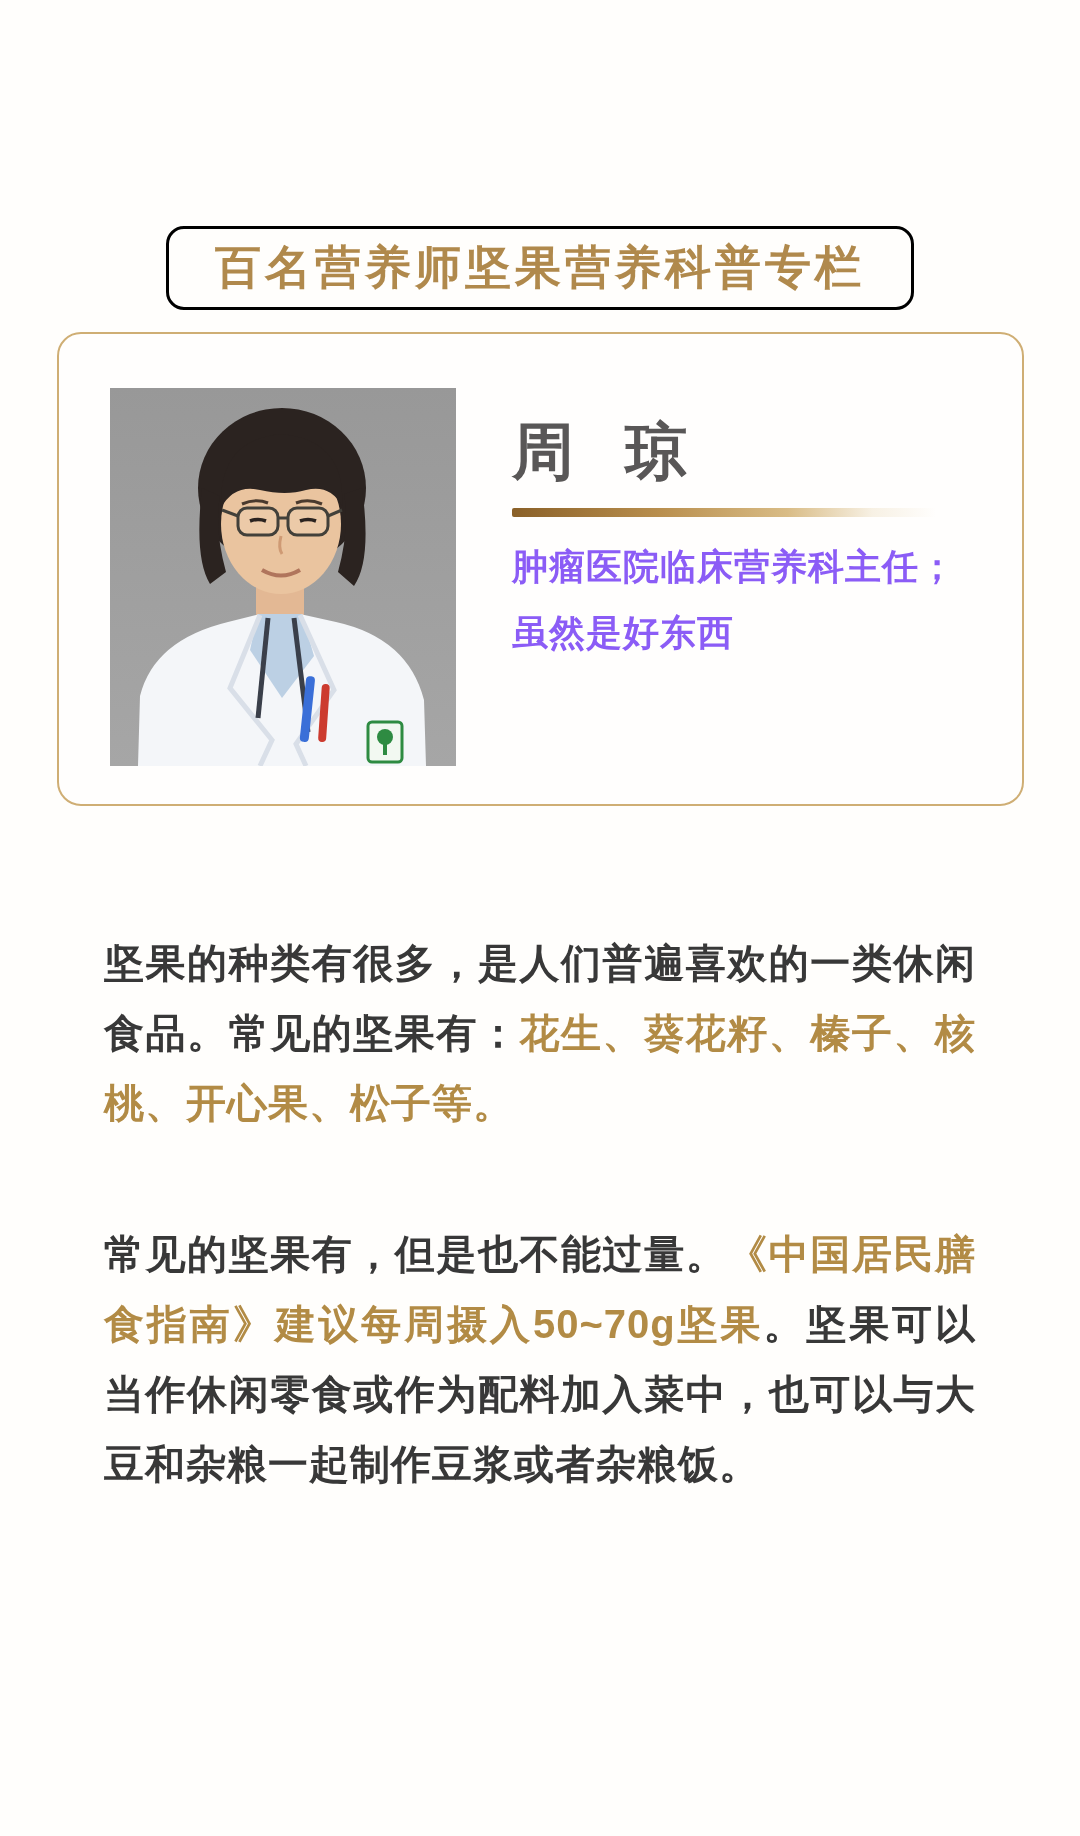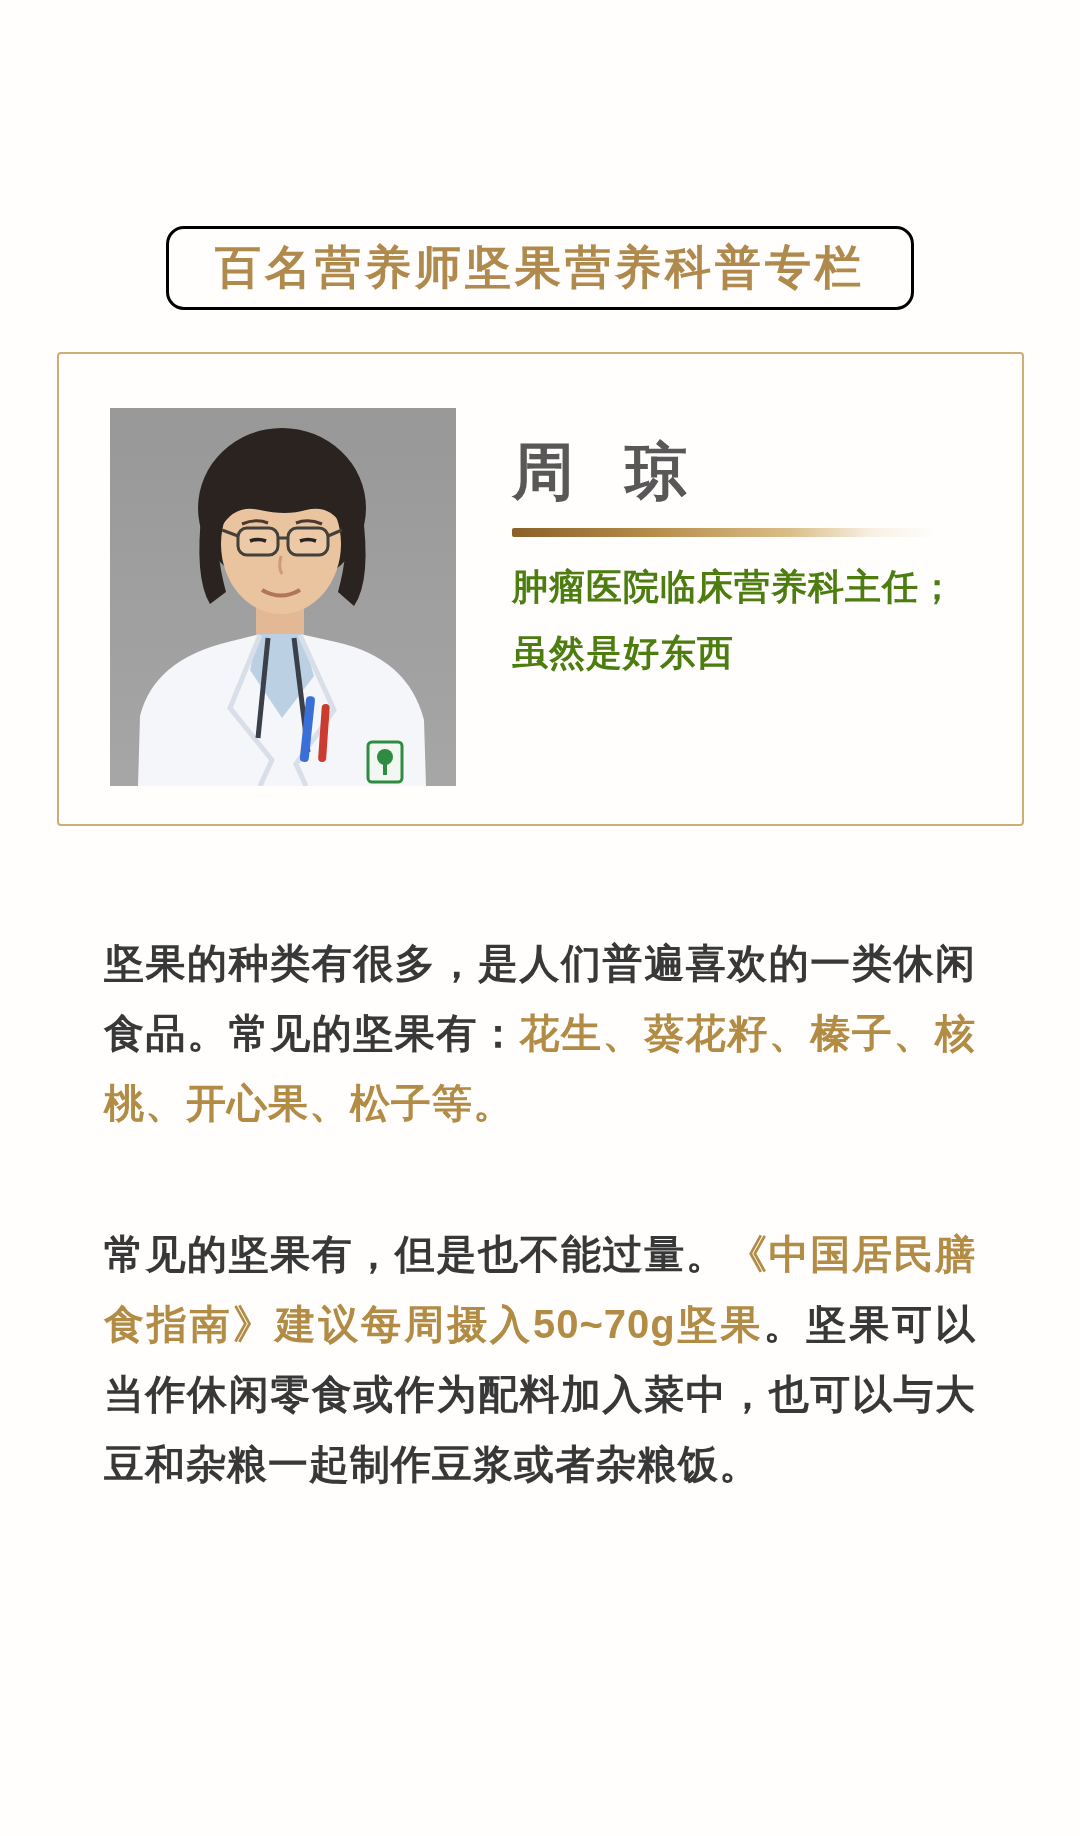--- a/index.html
+++ b/index.html
@@ -23,41 +23,41 @@
   }
   .badge{
     position:absolute;top:190px;left:50%;transform:translateX(-50%);
     border:3px solid #000000;border-radius:18px;
     padding:8px 46px;white-space:nowrap;background:#fffefc;margin-top:36px;
   }
   .badge .badge-label{
     font-size:46px;font-weight:700;color:var(--gold-heading);letter-spacing:4px;
   }
   .card{
-    position:absolute;left:57px;top:352px;width:967px;height:474px;
-    border:2px solid var(--card-border);border-radius:4px;background:#fffefd;
+    position:absolute;left:57px;top:332px;width:967px;height:474px;
+    border:2px solid var(--card-border);border-radius:24px;background:#fffefd;
   }
   .photo{
     position:absolute;left:51px;top:54px;width:346px;height:378px;
     background:#9c9c9c;overflow:hidden;
   }
   .photo svg{display:block;width:100%;height:100%;}
   .info{position:absolute;left:453px;top:0;right:28px;height:100%;}
   .name{
     position:absolute;top:76px;left:0;
     font-size:62px;font-weight:700;color:var(--name-gray);
     letter-spacing:4px;word-spacing:26px;white-space:nowrap;
   }
   .divider{
     position:absolute;top:174px;left:0;width:424px;height:9px;border-radius:2px;
     background:linear-gradient(90deg,#8a6028 0%,#b98f4e 35%,#d9bc86 65%,rgba(233,216,181,0.35) 85%,rgba(255,255,255,0) 100%);
   }
   .bio{
     position:absolute;top:200px;left:0;
-    font-size:36px;font-weight:600;color:#4d7c0f;line-height:66px;
+    font-size:36px;font-weight:600;color:#8b5cf6;line-height:66px;
     letter-spacing:1px;white-space:nowrap;
   }
   .body-text{
     position:absolute;left:104px;top:928px;width:872px;
     font-size:40px;line-height:70px;color:var(--body-text);
     font-weight:600;text-align:justify;letter-spacing:1px;
   }
   .body-text p{margin:0 0 81px 0;}
   .body-text p:last-child{margin-bottom:0;}
   .hl{color:var(--gold-highlight);font-weight:700;}

